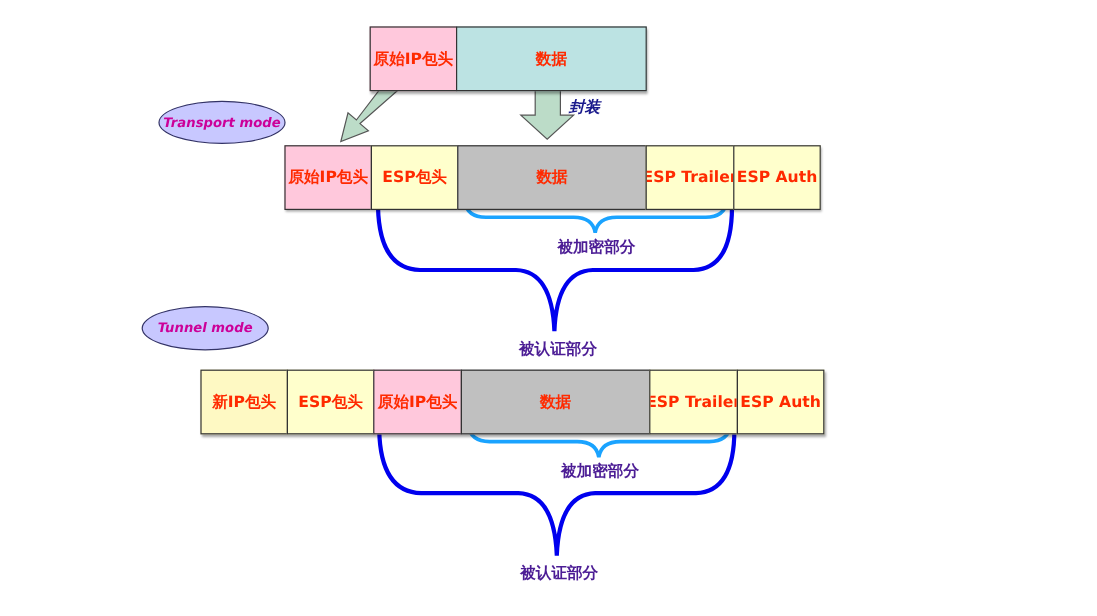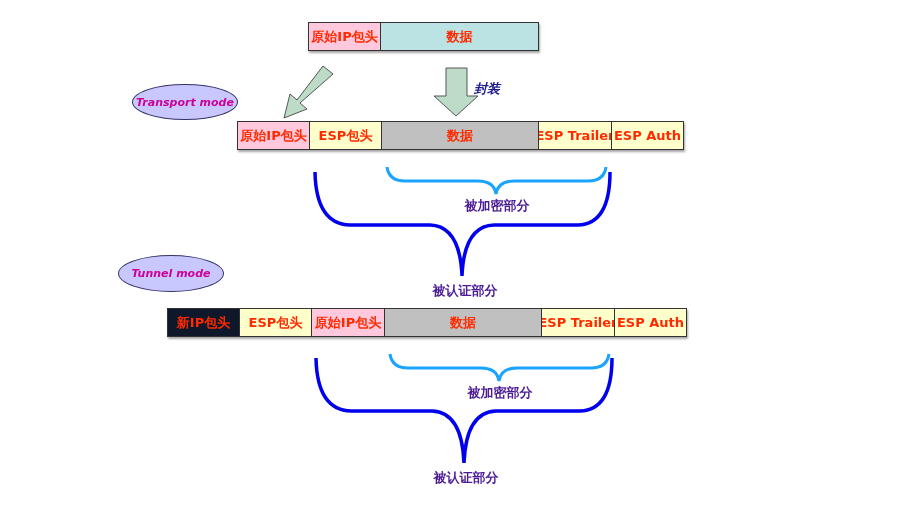--- a/index.html
+++ b/index.html
@@ -1,18 +1,18 @@
 <!DOCTYPE html>
 <html><head>
 <meta charset="utf-8">
 <style>
   html, body { margin: 0; padding: 0; background: #ffffff; }
   body { width: 914px; height: 513px; position: relative; overflow: hidden;
          font-family: "DejaVu Sans", "Liberation Sans", sans-serif; }
-  .row { position: absolute; display: flex; height: 29px; box-sizing: border-box;
+  .row { position: absolute; display: flex; height: 54px; box-sizing: border-box;
          box-shadow: 1px 2px 2px rgba(0,0,0,0.35); }
   .cell { box-sizing: border-box; border: 1px solid #333333; margin-left: -1px;
           display: flex; align-items: center; justify-content: center;
           color: #ff2a00; font-weight: bold; font-size: 13px; white-space: nowrap;
           overflow: hidden; }
   .cell:first-child { margin-left: 0; }
   .ellipse { position: absolute; border: 1px solid #333366; border-radius: 50%;
              background: #c8c8ff; display: flex; align-items: center; justify-content: center;
              color: #cc0099; font-weight: bold; font-size: 11px; font-style: italic; }
   .label { position: absolute; color: #4c1d95; font-weight: bold; font-size: 13px;
@@ -72,21 +72,21 @@
 </div>
 
 <div class="label" style="left:497px; top:197px;">被加密部分</div>
 <div class="label" style="left:465px; top:282px;">被认证部分</div>
 
 <div class="ellipse" style="left:118px; top:255px; width:104px; height:35px;">
   <span>Tunnel mode</span>
 </div>
 
 <div class="row" style="left:167px; top:308px;">
-  <div class="cell" style="width: 73px; background: #0f172a;">
+  <div class="cell" style="width: 73px; background: #fef9c3;">
       <span>新IP包头</span>
     </div>
   <div class="cell" style="width: 73px; background: rgb(255, 255, 204);">
       <span>ESP包头</span>
     </div>
   <div class="cell" style="width: 74px; background: rgb(255, 200, 220);">
       <span>原始IP包头</span>
     </div>
   <div class="cell" style="width: 158px; background: rgb(192, 192, 192);">
       <span>数据</span>

